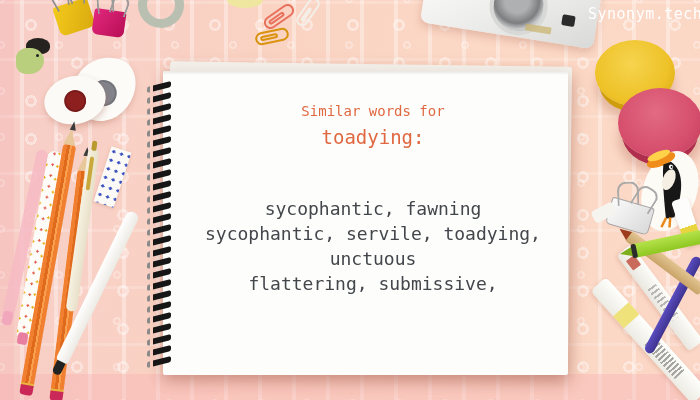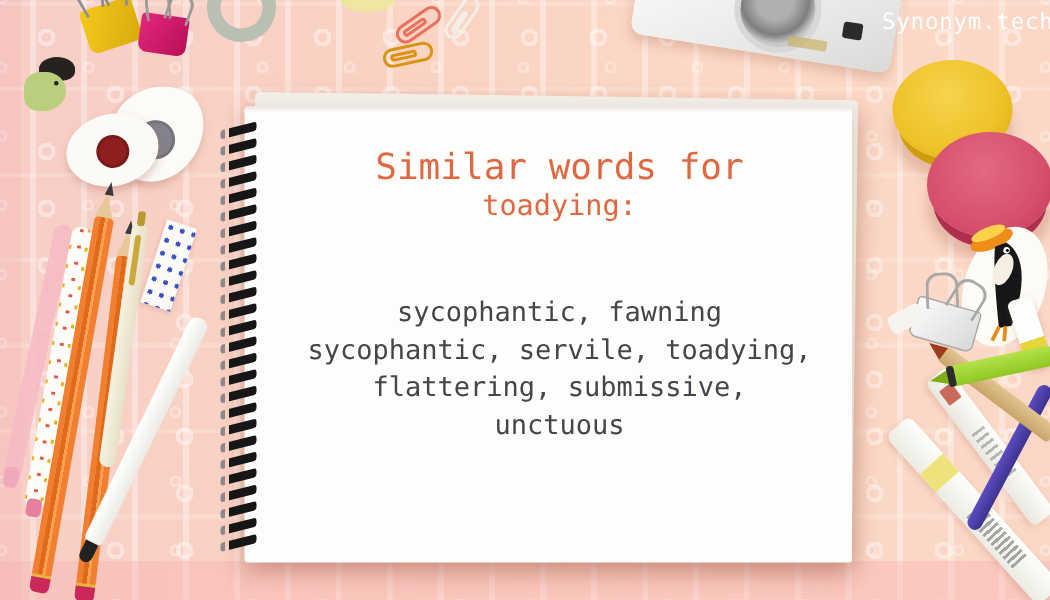--- a/index.html
+++ b/index.html
@@ -25,21 +25,21 @@
      border-radius:2px;box-shadow:0 6px 14px rgba(160,90,70,.30);}
   .notebook::before{content:"";position:absolute;left:0;top:0;width:100%;height:4px;
      background:linear-gradient(#e9e6e0,#fdfdfc);border-radius:2px 2px 0 0;}
   #spiral{position:absolute;left:147px;top:84px;width:26px;height:292px;}
   .ring{width:24px;height:6px;margin-bottom:5px;border-radius:2px;transform:skewY(-14deg);
      background:linear-gradient(90deg,#8a8a8a 0 3px, rgba(0,0,0,0) 3px 6px, #161616 6px 100%);}
 
   
   .card-text{position:absolute;left:178px;top:71px;width:390px;text-align:center;color:#43464a;}
   .title{margin-top:28px;color:#e06840;}
-  .title-l1{font-size:24px;line-height:25px;}
+  .title-l1{font-size:14px;line-height:25px;}
   .title-l2{font-size:19px;line-height:27px;}
   .words{margin-top:45px;font-size:18px;line-height:25px;color:#43464a;}
 
   
   .brand{position:absolute;left:588px;top:5px;color:#fff;font-size:15px;letter-spacing:.5px;}
 
   
   .deco{position:absolute;}
 
   
@@ -262,19 +262,19 @@
     </div>
 
   <div class="card-text">
     <div class="title">
       <div class="title-l1">Similar words for</div>
       <div class="title-l2">toadying:</div>
     </div>
     <div class="words">
       <div>sycophantic, fawning</div>
       <div>sycophantic, servile, toadying,</div>
+      <div>unctuous</div>
       <div>flattering, submissive,</div>
-      <div>unctuous</div>
     </div>
   </div>
 
   <div class="brand">Synonym.tech</div>
 </div>
 
 </body></html>

